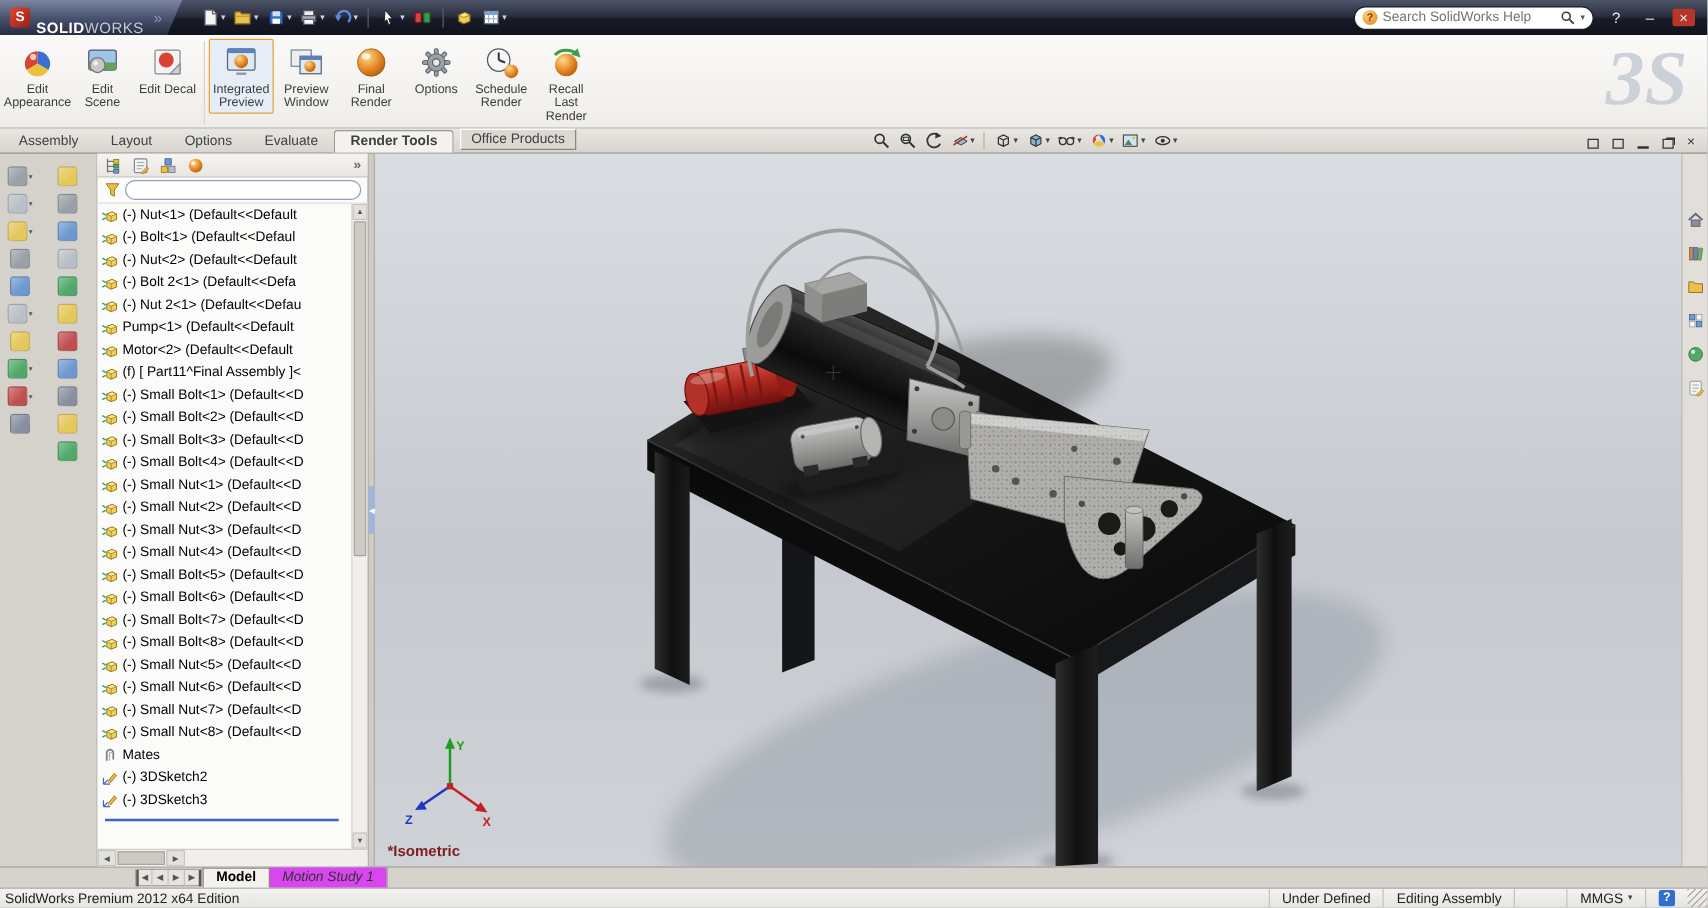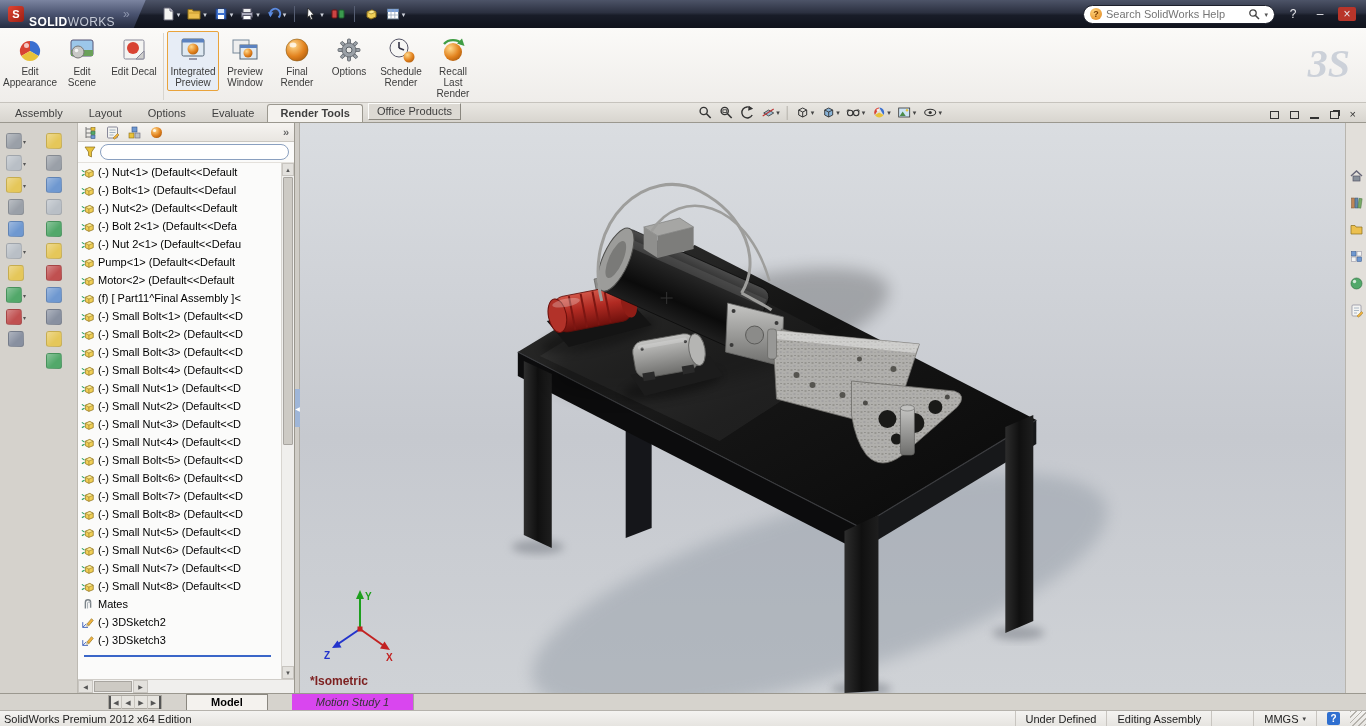--- a/index.html
+++ b/index.html
@@ -26,21 +26,21 @@
 .sw-help-ball{width:12px;height:12px;border-radius:50%;background:radial-gradient(circle at 35% 30%,#ffd27a,#e0841a);color:#7a3c00;font-size:9px;font-weight:bold;display:flex;align-items:center;justify-content:center;}
 .win-btn{color:#e8e8ec;font-size:12px;width:18px;text-align:center;line-height:14px;}
 .win-close{background:#b8352a;border-radius:2px;}
 
 
 .ribbon{height:75px;background:linear-gradient(180deg,#fbfaf8,#efedea);border-bottom:1px solid #c6c3bd;display:flex;align-items:flex-start;padding:3px 4px 0 4px;position:relative;}
 .rb-btn{width:52px;display:flex;flex-direction:column;align-items:center;gap:1px;padding:3px 1px 2px;border:1px solid transparent;border-radius:2px;}
 .rb-btn .lbl{font-size:10px;line-height:11px;text-align:center;color:#3c3c3c;}
 .rb-btn.active{background:#e7edf6;border-color:#e9a33b;}
 .rb-sep{width:1px;align-self:stretch;background:#d8d5cf;margin:2px 3px;}
-.watermark{position:absolute;right:16px;top:-2px;font-size:40px;line-height:75px;font-style:italic;font-weight:bold;color:#ccd1d9;font-family:"Liberation Serif",serif;pointer-events:none;}
+.watermark{position:absolute;right:16px;top:-2px;font-size:62px;line-height:75px;font-style:italic;font-weight:bold;color:#ccd1d9;font-family:"Liberation Serif",serif;pointer-events:none;}
 
 
 .tabrow{height:20px;background:linear-gradient(180deg,#e9e7e2,#d8d5cf);border-bottom:1px solid #9b988f;display:flex;align-items:flex-end;padding-left:2px;position:relative;}
 .tab{padding:2px 12px 3px;font-size:11px;color:#3f3f3f;border:1px solid transparent;border-bottom:none;white-space:nowrap;margin-top:31px;}
 .tab.active{background:#f4f2ee;border-color:#9b988f;font-weight:bold;border-radius:3px 3px 0 0;}
 .tab.boxed{border:1px solid;border-color:#fdfdfb #8a877f #8a877f #fdfdfb;background:#dcd9d3;margin:0 0 2px 5px;padding:1px 8px 2px;}
 .hud{position:absolute;left:60%;top:1px;transform:translateX(-50%);display:flex;align-items:center;gap:4px;}
 .hud-btn{display:flex;align-items:center;gap:1px;padding:1px;}
 .hud .caret{color:#444;}
 .hud-sep{width:1px;height:14px;background:#b5b2ab;margin:0 2px;}
@@ -86,21 +86,21 @@
 
 
 .taskstrip{width:21px;background:#e2dfda;border-left:1px solid #b8b5ae;display:flex;flex-direction:column;align-items:center;padding-top:44px;gap:10px;}
 .task-btn{width:17px;height:17px;display:flex;align-items:center;justify-content:center;}
 
 
 .docbar{height:17px;background:#d6d3cd;border-top:1px solid #9b988f;display:flex;align-items:stretch;padding-left:108px;font-size:11px;}
 .nav{display:flex;align-items:center;background:#e6e4df;border:1px solid #aaa7a0;margin:1px 0;}
 .nav span{width:13px;text-align:center;font-size:7px;color:#555;border-right:1px solid #c6c3bd;line-height:13px;}
 .nav span:last-child{border-right:none;}
-.dtab{padding:1px 24px 2px;display:flex;align-items:center;border-right:1px solid #a8a5a0;margin-left:24px;}
+.dtab{padding:1px 10px 2px;display:flex;align-items:center;border-right:1px solid #a8a5a0;}
 .dtab.active{background:#f4f2ee;font-weight:bold;border:1px solid #8a877f;border-bottom:none;}
 .dtab.idle{background:#d946ef;color:#333;font-style:italic;}
 
 
 .statusbar{height:16px;background:linear-gradient(#f4f3f1,#e6e4e0);border-top:1px solid #b5b2ac;display:flex;align-items:center;font-size:11px;color:#222;padding-left:4px;}
 .sb-right{margin-left:auto;display:flex;align-items:center;height:100%;}
 .sb-seg{padding:0 10px;border-left:1px solid #c8c5c0;height:100%;display:flex;align-items:center;gap:4px;white-space:nowrap;}
 .sb-spacer{width:42px;height:100%;border-left:1px solid #c8c5c0;}
 .sb-help{width:13px;height:13px;border-radius:2px;background:#2f6fd0;color:#fff;font-size:10px;font-weight:bold;display:flex;align-items:center;justify-content:center;}
 .sb-grip{width:16px;height:100%;background:repeating-linear-gradient(135deg,#b5b2ac 0 1px,transparent 1px 4px);}

